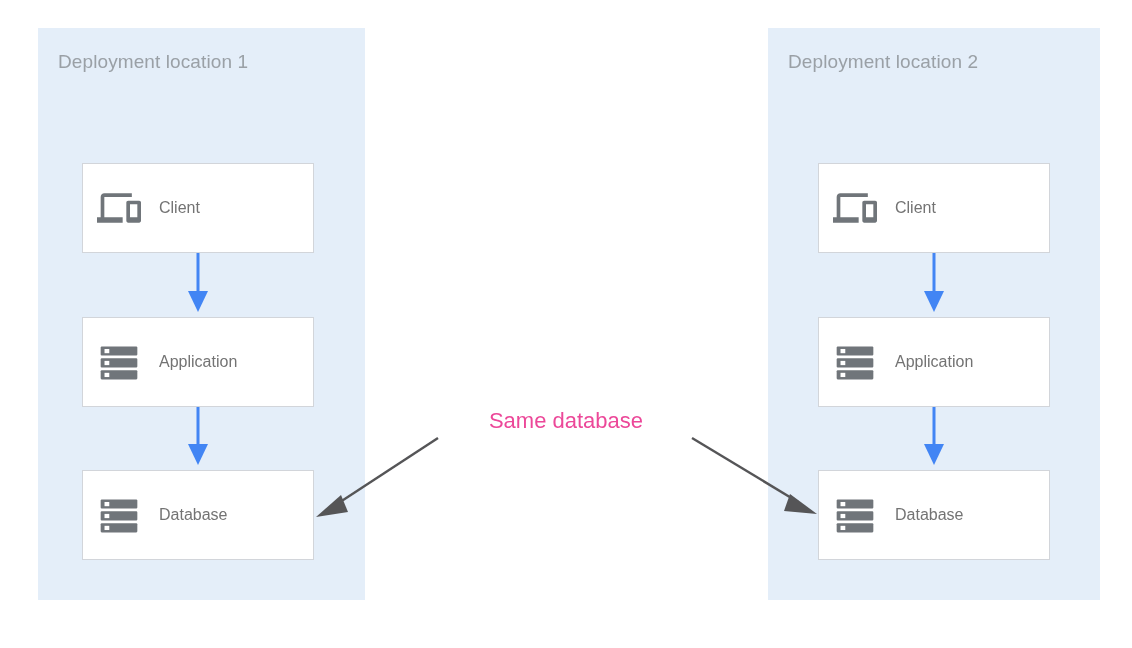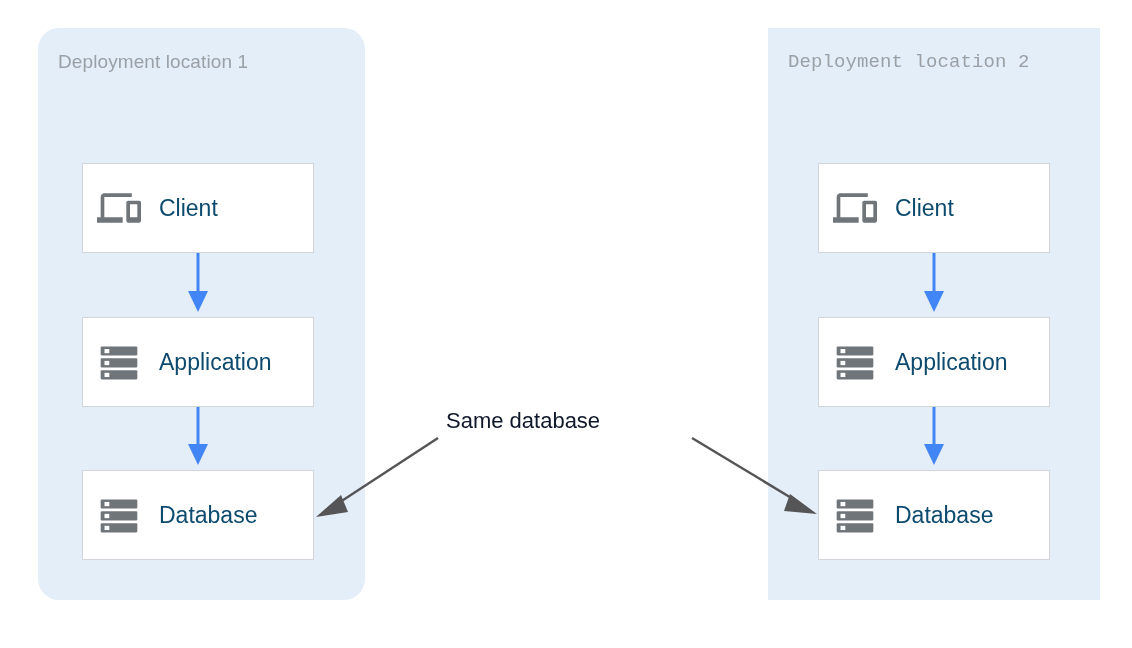--- a/index.html
+++ b/index.html
@@ -19,22 +19,22 @@
     height: 648px;
     overflow: hidden;
     background: #ffffff;
   }
 
   
   .panel {
     position: absolute;
     background: #e4eef9;
   }
-  #panel-1 { left: 38px;  top: 28px; width: 327px; height: 572px; border-radius: 21px; }
-  #panel-2 { left: 768px; top: 28px; width: 332px; height: 572px; font-family: Liberation Mono, monospace; }
+  #panel-1 { left: 38px;  top: 28px; width: 327px; height: 572px; }
+  #panel-2 { left: 768px; top: 28px; width: 332px; height: 572px; }
 
   .panel-label {
     position: absolute;
     left: 20px;
     top: 23px;
     font-size: 19px;
     color: #9aa0a6;
     letter-spacing: 0.1px;
     white-space: nowrap;
   }
@@ -43,22 +43,22 @@
   .node {
     position: absolute;
     background: #ffffff;
     border: 1px solid #d2d5da;
     box-sizing: border-box;
     display: flex;
     align-items: center;
     padding-left: 14px;
   }
   .node-label {
-    font-size: 23px;
-    color: #0c4a6e;
+    font-size: 16px;
+    color: #737373;
     margin-left: 18px;
     white-space: nowrap;
   }
   .node-icon {
     flex: 0 0 auto;
     width: 44px;
     height: 44px;
     display: block;
   }
 
@@ -79,23 +79,24 @@
     height: 648px;
     pointer-events: none;
   }
 
   
   .annotation {
     position: absolute;
     left: 446px;
     top: 406px;
     width: 240px;
+    text-align: center;
     font-size: 22px;
     line-height: 29px;
-    color: #0f172a;
+    color: #ec4899;
   }
 </style>
 </head>
 <body>
 
 <div class="canvas">
 
   <div class="panel" id="panel-1">
     <div class="panel-label">Deployment location 1</div>
   </div>

